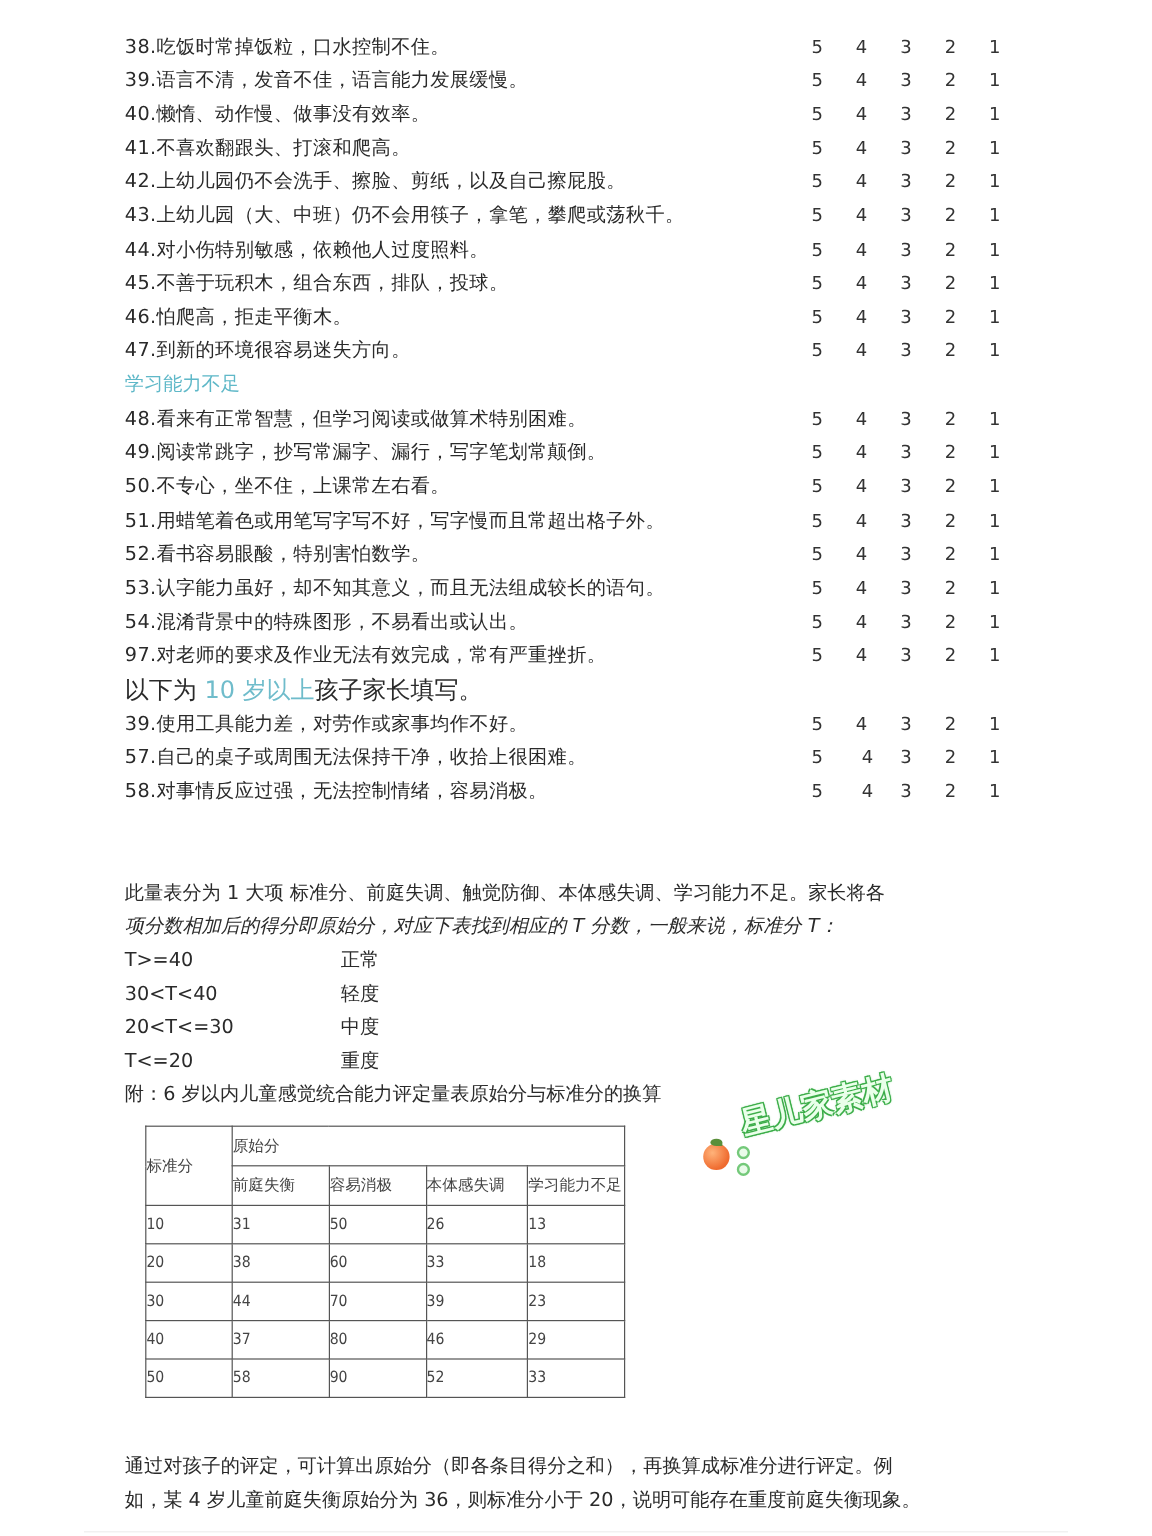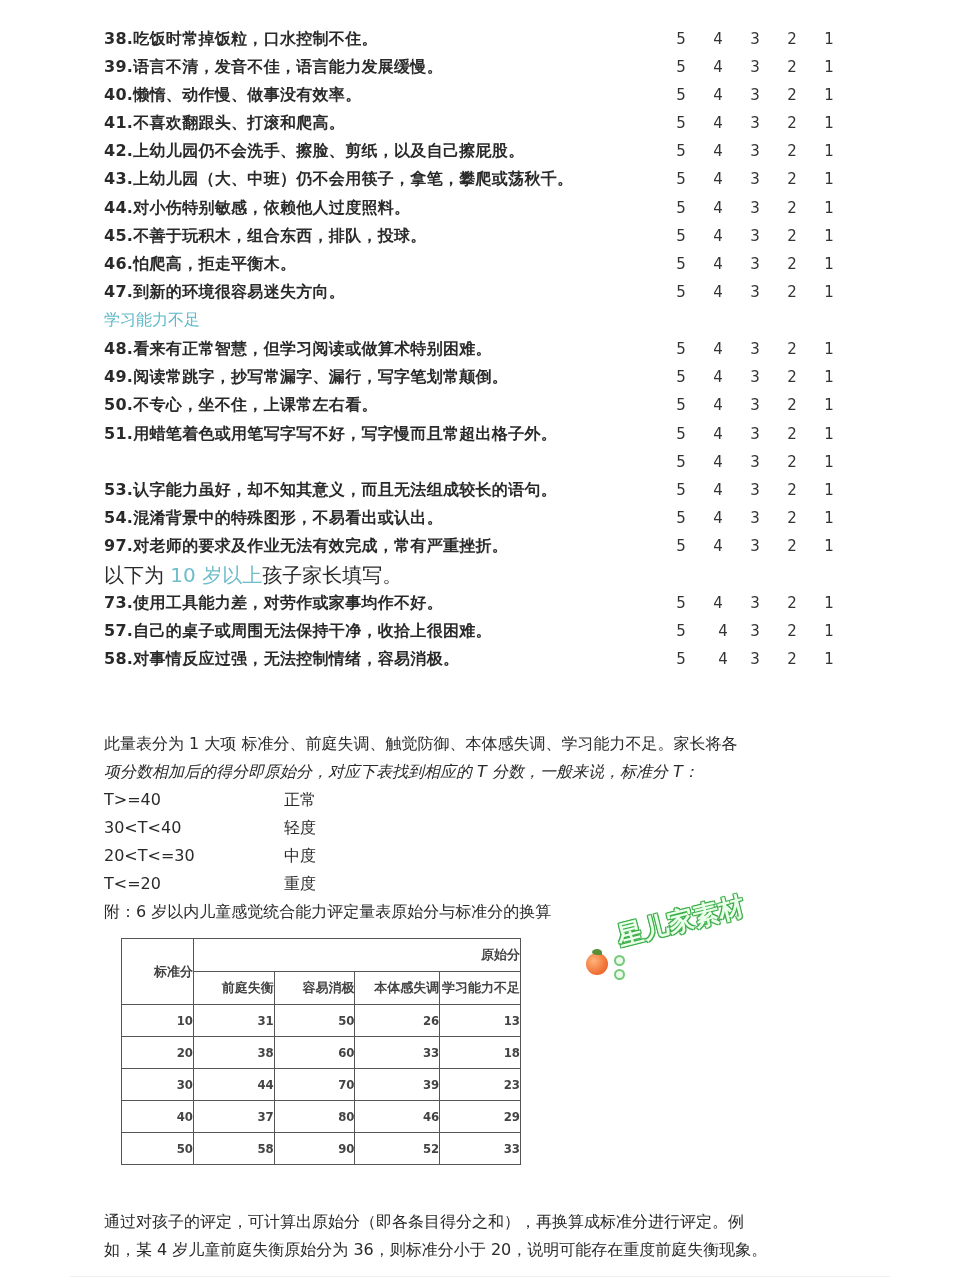--- a/index.html
+++ b/index.html
@@ -8,40 +8,40 @@
     background: #ffffff;
     font-family: "DejaVu Sans", "Liberation Sans", sans-serif;
     color: #2a2a2a;
     position: relative;
   }
   .page { position: absolute; left: 0; top: 0; width: 960px; height: 1280px; }
   .q-row {
     position: absolute; left: 104px; width: 740px; height: 28px;
     font-size: 16px; line-height: 28px; white-space: nowrap;
   }
-  .q-text { position: absolute; left: 0; top: 0; letter-spacing: 0.3px; font-weight: bold; }
+  .q-text { position: absolute; left: 0; top: 0; letter-spacing: 0.3px; }
   .scores { position: absolute; left: 570px; top: 0; width: 170px; height: 28px; }
   .score { position: absolute; top: 0; font-size: 15px; width: 14px; text-align: center; color:#333; }
   .s0 { left: 0px; } .s1 { left: 37px; } .s2 { left: 74px; } .s3 { left: 111px; } .s4 { left: 148px; }
   .section-head {
     position: absolute; left: 104px; font-size: 16px; line-height: 28px; color: #5fb8c8;
   }
   .note-line { position: absolute; left: 104px; font-size: 20px; line-height: 28px; }
   .accent { color: #6fbccb; }
   .para { position: absolute; left: 104px; width: 760px; font-size: 16px; line-height: 28px; }
   .t-row { position: absolute; left: 104px; font-size: 16px; line-height: 28px; width: 400px; }
   .t-cond { position: absolute; left: 0; }
   .t-level { position: absolute; left: 180px; }
   .conv-table {
     position: absolute; left: 121px; top: 938px; width: 400px;
     border-collapse: collapse; font-size: 13px; color: #444;
     font-family: "DejaVu Sans Condensed", "DejaVu Sans", sans-serif;
   }
   .conv-table td, .conv-table th {
-    border: 1.5px solid #555; text-align: right; font-weight: bold; padding: 0;
+    border: 1.5px solid #555; text-align: left; font-weight: normal; padding: 0;
   }
   .conv-table .h1 td, .conv-table .h1 th { height: 32px; }
   .conv-table .h2 th { height: 32px; }
   .conv-table .dr td { height: 31px; }
   .watermark {
     position: absolute; left: 582px; top: 905px; width: 180px; height: 70px;
   }
   .peach {
     position: absolute; left: 4px; top: 48px; width: 22px; height: 22px; border-radius: 50%;
     background: radial-gradient(circle at 35% 35%, #ffb37a, #ef6a2e 70%);
@@ -202,20 +202,21 @@
       <span class="q-text">51.用蜡笔着色或用笔写字写不好，写字慢而且常超出格子外。</span>
       <div class="scores">
         <span class="score s0">5</span>
         <span class="score s1">4</span>
         <span class="score s2">3</span>
         <span class="score s3">2</span>
         <span class="score s4">1</span>
       </div>
     </div>
     <div class="q-row" style="top:448px">
+      <span class="q-text">52.看书容易眼酸，特别害怕数学。</span>
       <div class="scores">
         <span class="score s0">5</span>
         <span class="score s1">4</span>
         <span class="score s2">3</span>
         <span class="score s3">2</span>
         <span class="score s4">1</span>
       </div>
     </div>
     <div class="q-row" style="top:476px">
       <span class="q-text">53.认字能力虽好，却不知其意义，而且无法组成较长的语句。</span>
@@ -248,21 +249,21 @@
       </div>
     </div>
   </div>
 
   <div class="note-line" style="top:561px">
     <span>以下为 </span><span class="accent">10 岁以上</span><span>孩子家长填写。</span>
   </div>
 
   <div>
     <div class="q-row" style="top:589px">
-      <span class="q-text">73.使用工具能力差，对劳作或家事均作不好。</span>
+      <span class="q-text">39.使用工具能力差，对劳作或家事均作不好。</span>
       <div class="scores">
         <span class="score s0">5</span>
         <span class="score s1">4</span>
         <span class="score s2">3</span>
         <span class="score s3">2</span>
         <span class="score s4">1</span>
       </div>
     </div>
     <div class="q-row" style="top:617px">
       <span class="q-text">57.自己的桌子或周围无法保持干净，收拾上很困难。</span>

